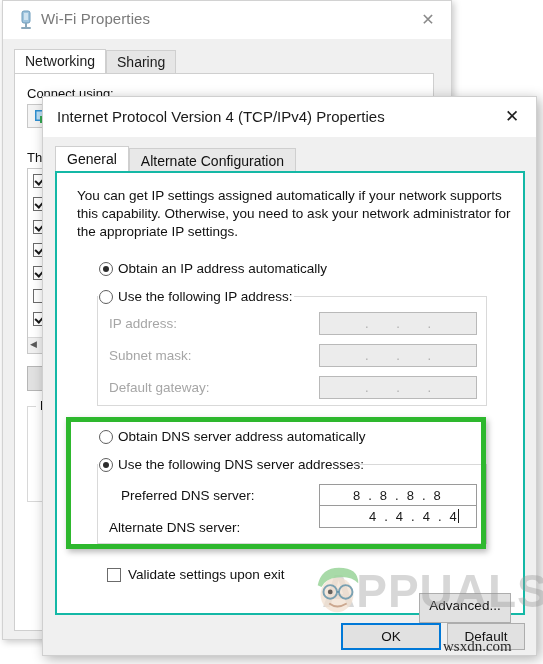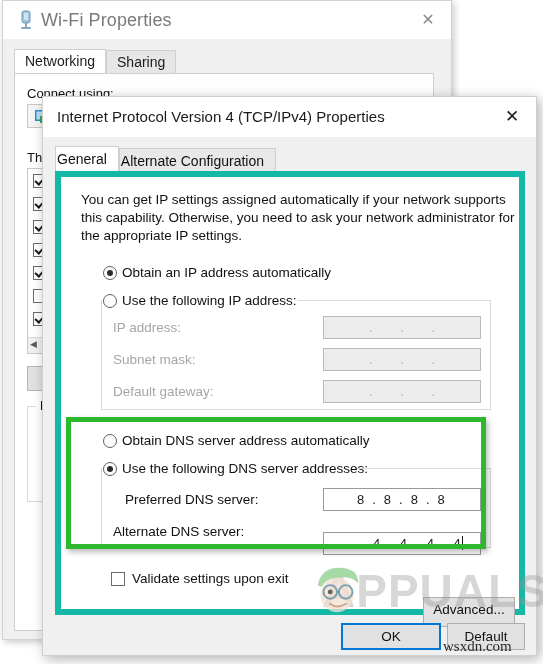--- a/index.html
+++ b/index.html
@@ -37,21 +37,21 @@
     box-sizing: border-box;
   }
   .wifi-title-icon {
     position: absolute;
     left: 14px; top: 9px;
     width: 18px; height: 20px;
   }
   .wifi-title-text {
     position: absolute;
     left: 38px; top: 9px;
-    font-size: 18px;
+    font-size: 15px;
     color: #7a7a7a;
     letter-spacing: .1px;
   }
   .wifi-close {
     position: absolute;
     right: 0px; top: 0px;
     width: 46px; height: 38px;
     color: #8a8a8a;
     font-size: 16px;
     line-height: 38px;
@@ -235,42 +235,42 @@
     background: #f0f0f0;
   }
   .ipv4-tabstrip {
     position: absolute;
     left: 12px; top: 9px;
     height: 25px;
     white-space: nowrap;
   }
   .ipv4-tab {
     display: inline-block;
-    padding: 4px 11px 5px 1px;
+    padding: 4px 11px 5px 11px;
     font-size: 14px;
     color: #111;
     border: 1px solid #cfcfcf;
     border-bottom: none;
     background: #e8e8e8;
     position: relative;
     top: 1px;
     vertical-align: bottom;
   }
   .ipv4-tab.active {
     background: #ffffff;
     top: 0;
     padding-bottom: 6px;
   }
   .ipv4-panel {
     position: absolute;
     left: 12px; top: 34px;
     width: 470px;
     height: 444px;
     background: #ffffff;
-    border: 6px solid #14b8a6;
+    border: 2px solid #14b8a6;
     box-sizing: border-box;
   }
   .intro {
     position: absolute;
     left: 20px; top: 14px;
     width: 436px;
     font-size: 13.5px;
     color: #111;
     line-height: 18px;
   }
@@ -532,21 +532,21 @@
           <span class="radio sel"></span>
           <span>Use the following DNS server addresses:</span>
         </div>
         <div class="group-top-right" style="left:296px; top:291px; width:134px;"></div>
         <div class="group-line" style="left:40px; top:291px; width:390px; height:80px;"></div>
 
         <div class="field-label" style="left:52px; top:315px;margin-left:12px;">Preferred DNS server:</div>
         <div class="ipbox" style="left:262px; top:311px;">8 . 8 . 8 . 8</div>
 
         <div class="field-label" style="left:52px; top:347px;">Alternate DNS server:</div>
-        <div class="ipbox" style="left:262px; top:355px;padding-left:32px;"><span>4 . 4 . 4 . 4</span><span class="caret"></span></div>
+        <div class="ipbox" style="left:262px; top:332px;padding-left:32px;"><span>4 . 4 . 4 . 4</span><span class="caret"></span></div>
 
         <div class="cb-row" style="left:50px; top:394px;">
           <span class="checkbox"></span>
           <span>Validate settings upon exit</span>
         </div>
         <div class="btn" style="left:362px; top:420px; width:92px; height:30px; line-height:24px;">Advanced...</div>
       </div>
 
       <div class="btn focused" style="left:298px; top:486px; width:100px; height:27px; line-height:23px;">OK</div>
       <div class="btn" style="left:404px; top:486px; width:78px; height:27px; line-height:25px;">Default</div>

